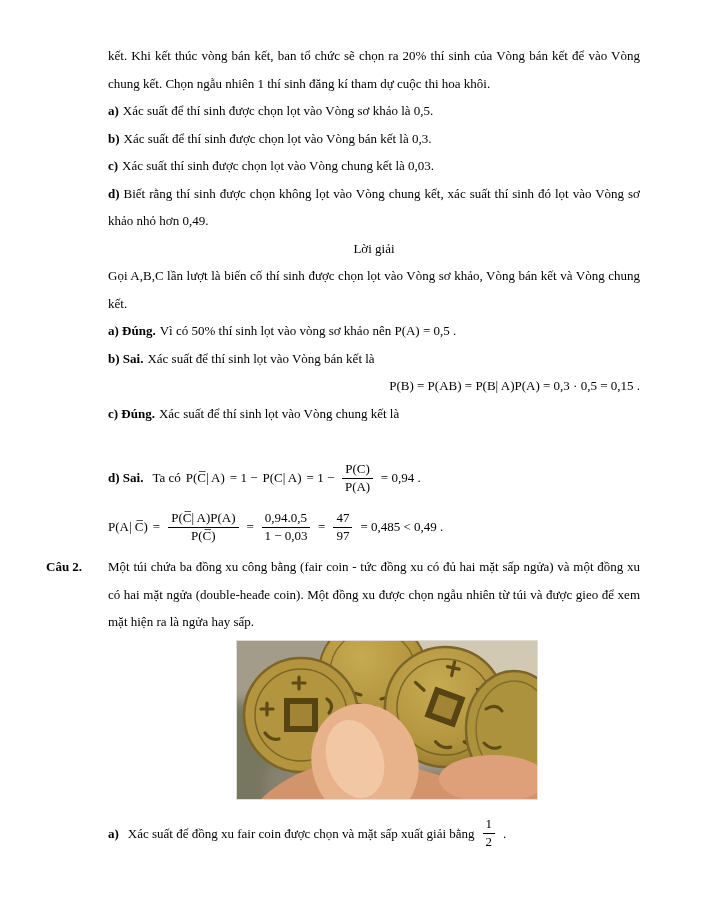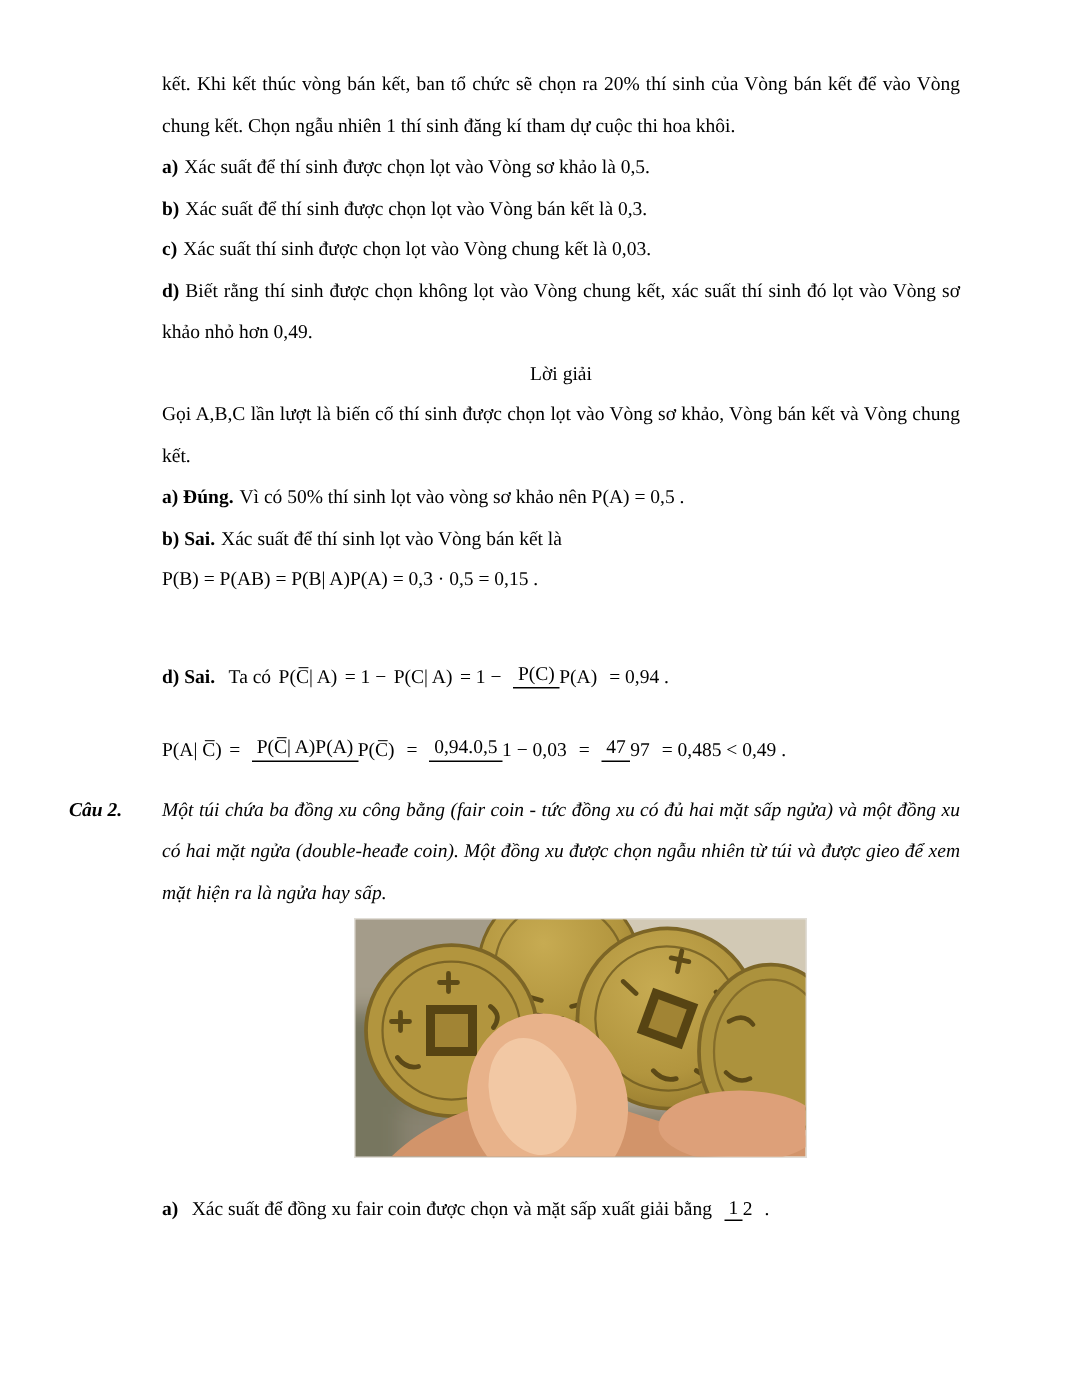--- a/index.html
+++ b/index.html
@@ -7,28 +7,28 @@
     position:relative;width:714px;height:924px;background:#ffffff;overflow:hidden;
     font-family:"Liberation Serif", serif;font-size:13px;color:#000;
   }
   .content{position:absolute;left:108px;top:42px;width:532px;}
   .para{margin:0;line-height:27.5px;text-align:justify;}
   .center{text-align:center;}
   .bold{font-weight:normal;}
   .lbl{font-weight:bold;margin-right:4px;}
   .mi{}
   .up{font-style:normal;}
-  .hang{position:relative;font-style:italic;}
+  .hang{position:relative;}
   .qnum{position:absolute;left:-62px;top:0;font-weight:bold;}
-  .eq{margin:0;line-height:27.5px;}
+  .eq{margin:0;line-height:27.5px;text-align:right;}
   .eqrow{display:flex;align-items:center;gap:5px;}
   .eqrow.sold{height:46px;margin-top:28px;}
   .eqrow.final{height:52px;}
   .eqrow.qa{height:40px;margin-top:14px;}
-  .frac{display:inline-flex;flex-direction:row;align-items:center;vertical-align:middle;margin:0 3px;line-height:1.12;}
+  .frac{display:inline-flex;flex-direction:column;align-items:center;vertical-align:middle;margin:0 3px;line-height:1.12;}
   .fnum{display:block;padding:0 3px 1px;border-bottom:1px solid #000;text-align:center;}
   .fden{display:block;padding-top:1px;text-align:center;}
   .photo{width:300px;height:158px;margin:4px 0 0 128px;border:1px solid #e0ddd6;box-sizing:content-box;}
   .photo svg{display:block;}
 </style>
 </head>
 <body>
 
 <div class="page">
   <div class="content">
@@ -42,20 +42,21 @@
 
     <p class="para center bold">Lời giải</p>
 
     <p class="para"><span>Gọi</span> <span class="mi">A,B,C</span> <span>lần lượt là biến cố thí sinh được chọn lọt vào Vòng sơ khảo, Vòng bán kết và Vòng chung kết.</span></p>
 
     <p class="para"><span class="lbl">a) Đúng.</span><span>Vì có 50% thí sinh lọt vào vòng sơ khảo nên</span> <span class="mi">P(A)</span> <span class="up">= 0,5 .</span></p>
 
     <p class="para"><span class="lbl">b) Sai.</span><span>Xác suất để thí sinh lọt vào Vòng bán kết là</span></p>
     <p class="eq"><span class="mi">P(B) = P(AB) = P(B| A)P(A)</span> <span class="up">= 0,3 · 0,5 = 0,15 .</span></p>
 
+    <p class="para"><span class="lbl">c) Đúng.</span><span>Xác suất để thí sinh lọt vào Vòng chung kết là</span></p>
 
     <div class="eqrow sold">
       <span class="lbl">d) Sai.</span>
       <span>Ta có</span>
       <span class="mi">P(C̅| A)</span>
       <span class="up">= 1 −</span>
       <span class="mi">P(C| A)</span>
       <span class="up">= 1 −</span>
       <span class="frac">
         <span class="fnum mi">P(C)</span>

